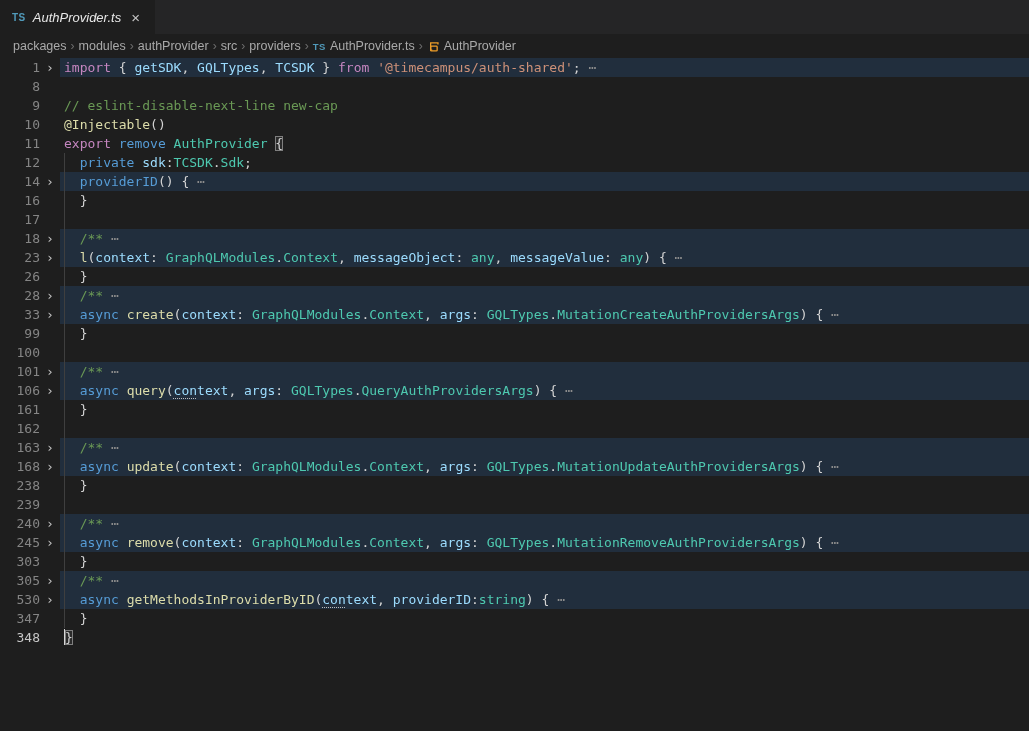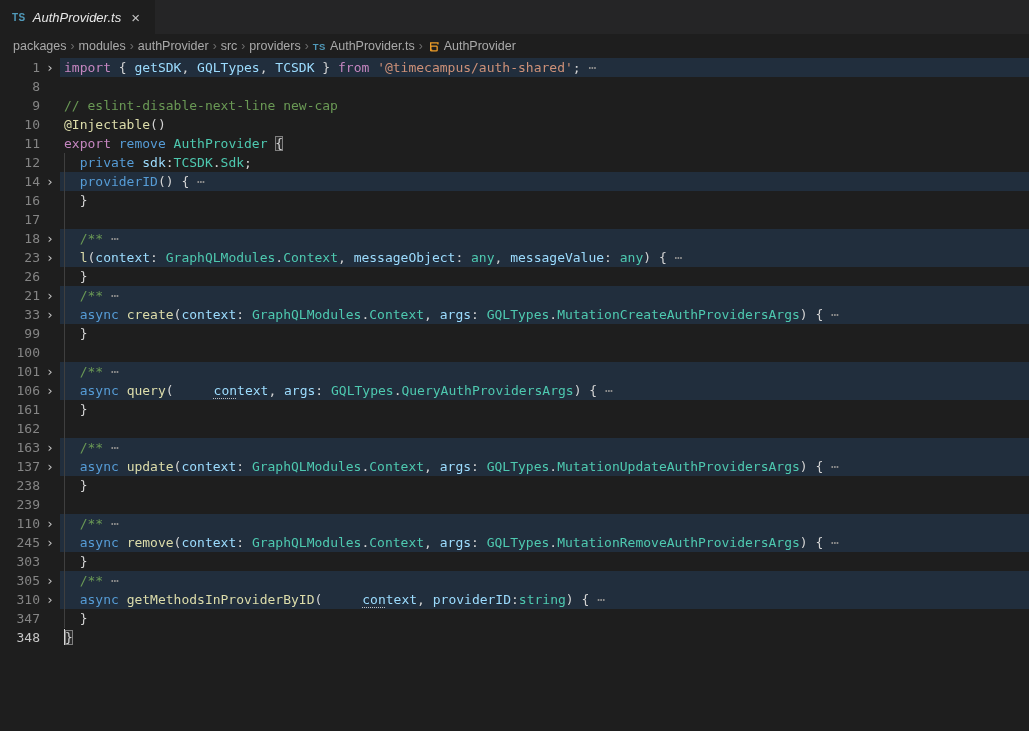--- a/index.html
+++ b/index.html
@@ -32,21 +32,21 @@
 
   .kw1 { color:var(--kw1,#c586c0); }
   .kw2 { color:var(--kw2,#569cd6); }
   .fn  { color:var(--fn,#dcdcaa); }
   .ty  { color:var(--ty,#4ec9b0); }
   .vr  { color:var(--vr,#9cdcfe); }
   .st  { color:var(--st,#ce9178); }
   .cm  { color:var(--cm,#6a9955); }
   .pn  { color:var(--pn,#d4d4d4); }
   .fd  { color:var(--fd,#8c8c8c); }
-  .hint { text-decoration:underline dotted; text-decoration-color:#bdbdbd; text-decoration-thickness:1px; text-underline-offset:3px;margin-left:40px; }
+  .hint { text-decoration:underline dotted; text-decoration-color:#bdbdbd; text-decoration-thickness:1px; text-underline-offset:3px; }
   .bm { outline:1px solid #7f7f7f; outline-offset:-1px; background:rgba(130,130,130,0.14); }
   .cursor { display:inline-block; width:0; border-left:1.6px solid #d7d7d7; height:16px; vertical-align:-3px; }
 </style>
 </head>
 <body>
 
 <div class="tabbar">
   <div class="tab">
     <span class="ts-badge">TS</span>
     <span class="tab-title">AuthProvider.ts</span>
@@ -146,21 +146,21 @@
       <div class="num">23</div>
       <div class="chev">›</div>
       <div class="code"><span class="pn">  </span><span class="fn">l</span><span class="pn">(</span><span class="vr">context</span><span class="pn">: </span><span class="ty">GraphQLModules</span><span class="pn">.</span><span class="ty">Context</span><span class="pn">, </span><span class="vr">messageObject</span><span class="pn">: </span><span class="ty">any</span><span class="pn">, </span><span class="vr">messageValue</span><span class="pn">: </span><span class="ty">any</span><span class="pn">) {</span><span class="fd"> ⋯</span></div>
     </div>
     <div class="line guide">
       <div class="num">26</div>
       <div class="chev"></div>
       <div class="code"><span class="pn">  }</span></div>
     </div>
     <div class="line hl guide">
-      <div class="num">21</div>
+      <div class="num">28</div>
       <div class="chev">›</div>
       <div class="code"><span class="pn">  </span><span class="cm">/**</span><span class="fd"> ⋯</span></div>
     </div>
     <div class="line hl guide">
       <div class="num">33</div>
       <div class="chev">›</div>
       <div class="code"><span class="pn">  </span><span class="kw2">async</span><span class="pn"> </span><span class="fn">create</span><span class="pn">(</span><span class="vr">context</span><span class="pn">: </span><span class="ty">GraphQLModules</span><span class="pn">.</span><span class="ty">Context</span><span class="pn">, </span><span class="vr">args</span><span class="pn">: </span><span class="ty">GQLTypes</span><span class="pn">.</span><span class="ty">MutationCreateAuthProvidersArgs</span><span class="pn">) {</span><span class="fd"> ⋯</span></div>
     </div>
     <div class="line guide">
       <div class="num">99</div>
@@ -191,56 +191,56 @@
       <div class="num">162</div>
       <div class="chev"></div>
       <div class="code"></div>
     </div>
     <div class="line hl guide">
       <div class="num">163</div>
       <div class="chev">›</div>
       <div class="code"><span class="pn">  </span><span class="cm">/**</span><span class="fd"> ⋯</span></div>
     </div>
     <div class="line hl guide">
-      <div class="num">137</div>
+      <div class="num">168</div>
       <div class="chev">›</div>
       <div class="code"><span class="pn">  </span><span class="kw2">async</span><span class="pn"> </span><span class="fn">update</span><span class="pn">(</span><span class="vr">context</span><span class="pn">: </span><span class="ty">GraphQLModules</span><span class="pn">.</span><span class="ty">Context</span><span class="pn">, </span><span class="vr">args</span><span class="pn">: </span><span class="ty">GQLTypes</span><span class="pn">.</span><span class="ty">MutationUpdateAuthProvidersArgs</span><span class="pn">) {</span><span class="fd"> ⋯</span></div>
     </div>
     <div class="line guide">
       <div class="num">238</div>
       <div class="chev"></div>
       <div class="code"><span class="pn">  }</span></div>
     </div>
     <div class="line guide">
       <div class="num">239</div>
       <div class="chev"></div>
       <div class="code"></div>
     </div>
     <div class="line hl guide">
-      <div class="num">110</div>
+      <div class="num">240</div>
       <div class="chev">›</div>
       <div class="code"><span class="pn">  </span><span class="cm">/**</span><span class="fd"> ⋯</span></div>
     </div>
     <div class="line hl guide">
       <div class="num">245</div>
       <div class="chev">›</div>
       <div class="code"><span class="pn">  </span><span class="kw2">async</span><span class="pn"> </span><span class="fn">remove</span><span class="pn">(</span><span class="vr">context</span><span class="pn">: </span><span class="ty">GraphQLModules</span><span class="pn">.</span><span class="ty">Context</span><span class="pn">, </span><span class="vr">args</span><span class="pn">: </span><span class="ty">GQLTypes</span><span class="pn">.</span><span class="ty">MutationRemoveAuthProvidersArgs</span><span class="pn">) {</span><span class="fd"> ⋯</span></div>
     </div>
     <div class="line guide">
       <div class="num">303</div>
       <div class="chev"></div>
       <div class="code"><span class="pn">  }</span></div>
     </div>
     <div class="line hl guide">
       <div class="num">305</div>
       <div class="chev">›</div>
       <div class="code"><span class="pn">  </span><span class="cm">/**</span><span class="fd"> ⋯</span></div>
     </div>
     <div class="line hl guide">
-      <div class="num">310</div>
+      <div class="num">530</div>
       <div class="chev">›</div>
       <div class="code"><span class="pn">  </span><span class="kw2">async</span><span class="pn"> </span><span class="fn">getMethodsInProviderByID</span><span class="pn">(</span><span class="vr hint">con</span><span class="vr">text</span><span class="pn">, </span><span class="vr">providerID</span><span class="pn">:</span><span class="ty">string</span><span class="pn">) {</span><span class="fd"> ⋯</span></div>
     </div>
     <div class="line guide">
       <div class="num">347</div>
       <div class="chev"></div>
       <div class="code"><span class="pn">  }</span></div>
     </div>
     <div class="line">
       <div class="num active">348</div>

